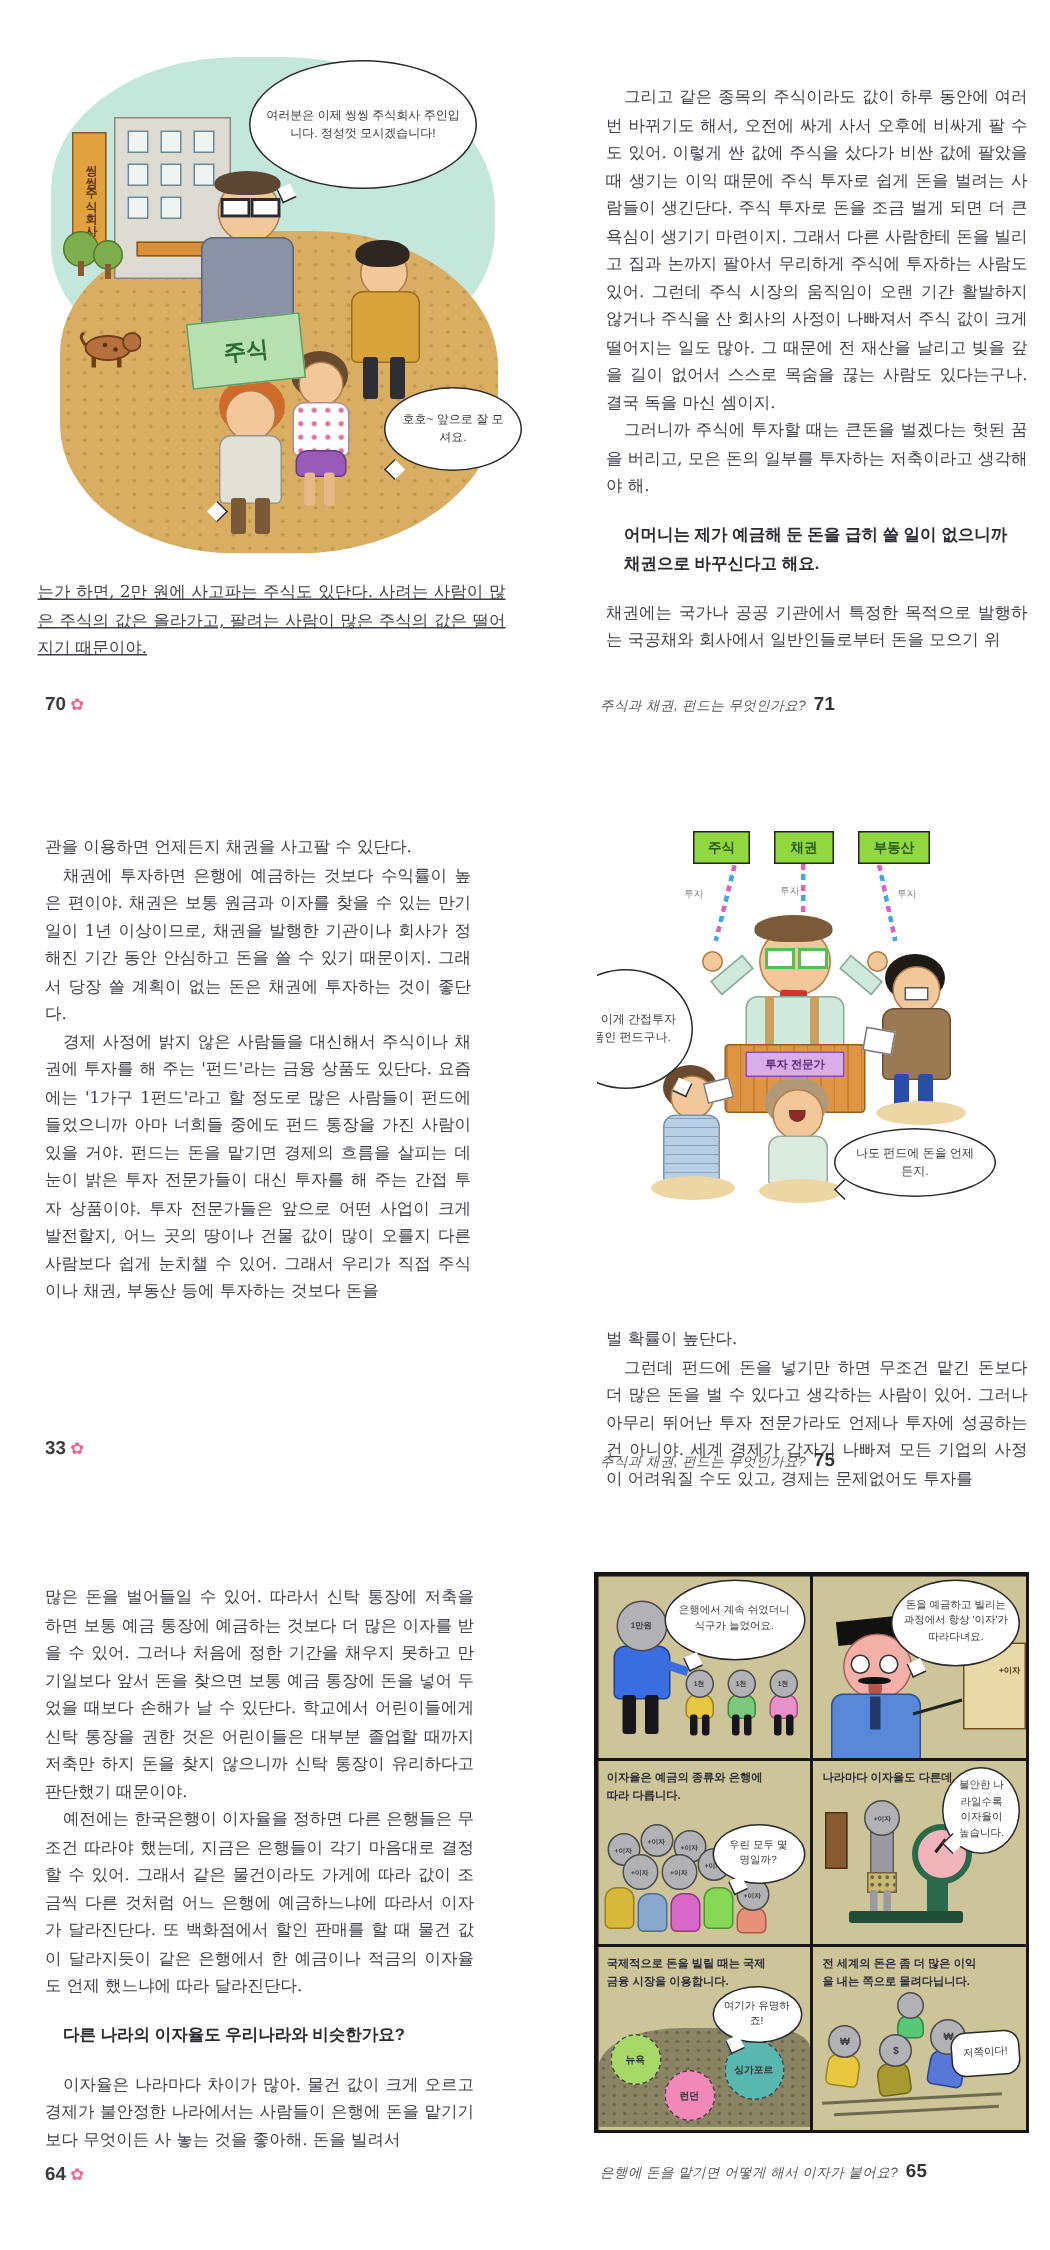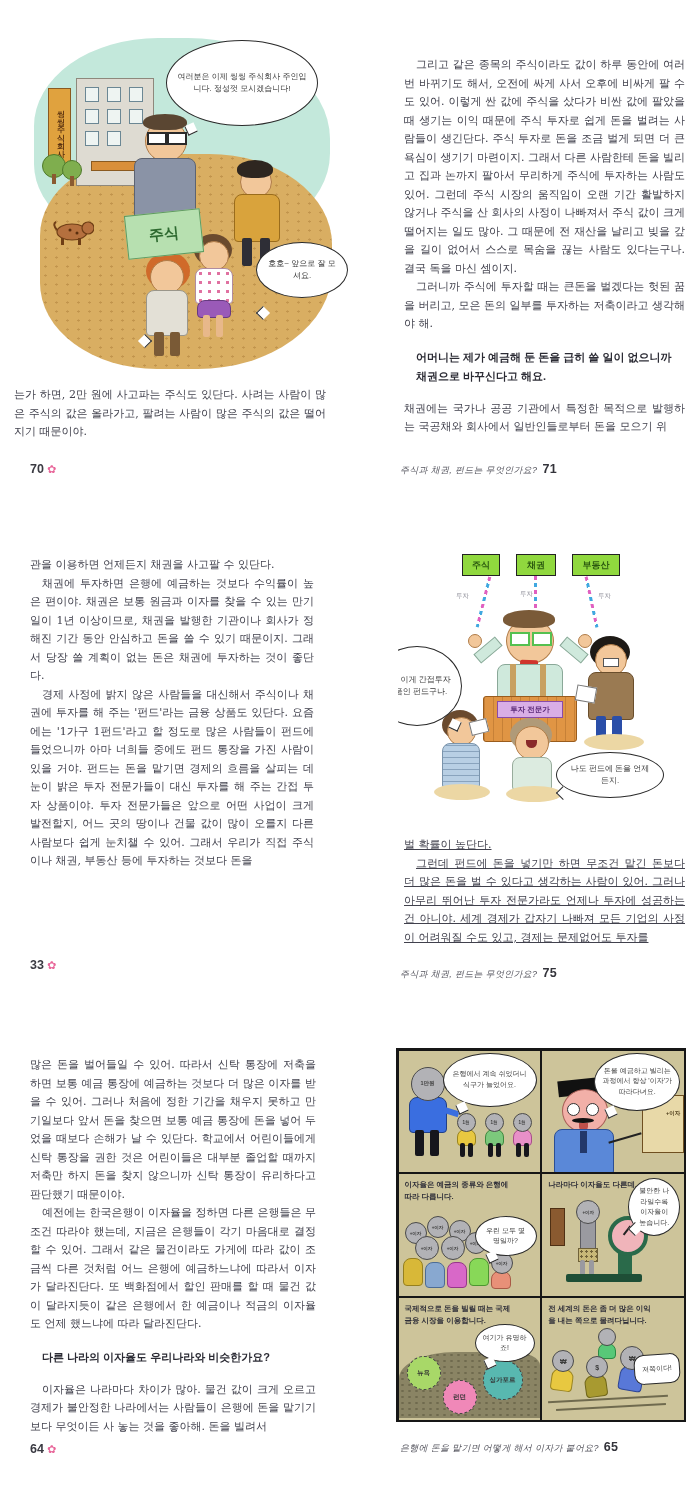--- a/index.html
+++ b/index.html
@@ -156,29 +156,29 @@
       <div class="bodyblk" style="left:169px;top:274px;width:32px;height:16px;background:#9a5ab8;border:1px solid #663a80;"></div>
       <div class="legs" style="left:175px;top:289px;width:7px;height:22px;background:#e8b88a;"></div>
       <div class="legs" style="left:188px;top:289px;width:7px;height:22px;background:#e8b88a;"></div>
     </div>
 
     <div class="bubble" style="left:138px;top:14px;width:152px;height:86px;">
       <span>여러분은 이제 씽씽 주식회사 주인입니다. 정성껏 모시겠습니다!</span>
     </div>
     <div class="tail dl" style="left:158px;top:98px;"></div>
 
-    <div class="bubble" style="left:228px;top:216px;width:92px;height:56px;">
+    <div class="bubble" style="left:228px;top:232px;width:92px;height:56px;">
       <span>호호~ 앞으로 잘 모셔요.</span>
     </div>
     <div class="tail l" style="left:230px;top:282px;"></div>
 
     <div class="tail r" style="left:112px;top:310px;"></div>
   </div>
 
-  <div class="textblock" style="left:14px;top:386px;width:312px;">
+  <div class="textblock" style="left:25px;top:386px;width:312px;text-decoration:underline;">
     <p class="para">는가 하면, 2만 원에 사고파는 주식도 있단다. 사려는 사람이 많은 주식의 값은 올라가고, 팔려는 사람이 많은 주식의 값은 떨어지기 때문이야.</p>
   </div>
   <div class="pagenum-left" style="left:30px;top:462px;text-align:right;">
     <span>70</span><span class="page-icon">✿</span>
   </div>
 
   <div class="textblock" style="left:404px;top:56px;width:281px;">
     <p class="para indent">그리고 같은 종목의 주식이라도 값이 하루 동안에 여러 번 바뀌기도 해서, 오전에 싸게 사서 오후에 비싸게 팔 수도 있어. 이렇게 싼 값에 주식을 샀다가 비싼 값에 팔았을 때 생기는 이익 때문에 주식 투자로 쉽게 돈을 벌려는 사람들이 생긴단다. 주식 투자로 돈을 조금 벌게 되면 더 큰 욕심이 생기기 마련이지. 그래서 다른 사람한테 돈을 빌리고 집과 논까지 팔아서 무리하게 주식에 투자하는 사람도 있어. 그런데 주식 시장의 움직임이 오랜 기간 활발하지 않거나 주식을 산 회사의 사정이 나빠져서 주식 값이 크게 떨어지는 일도 많아. 그 때문에 전 재산을 날리고 빚을 갚을 길이 없어서 스스로 목숨을 끊는 사람도 있다는구나. 결국 독을 마신 셈이지.</p>
     <p class="para indent">그러니까 주식에 투자할 때는 큰돈을 벌겠다는 헛된 꿈을 버리고, 모은 돈의 일부를 투자하는 저축이라고 생각해야 해.</p>
     <p class="q">어머니는 제가 예금해 둔 돈을 급히 쓸 일이 없으니까 채권으로 바꾸신다고 해요.</p>
@@ -255,21 +255,21 @@
     <div class="bubble" style="left:-26px;top:98px;width:90px;height:80px;">
       <span>아~, 이게 간접투자 상품인 펀드구나.</span>
     </div>
     <div class="tail dr" style="left:52px;top:172px;"></div>
     <div class="bubble" style="left:158px;top:204px;width:108px;height:46px;">
       <span>나도 펀드에 돈을 언제든지.</span>
     </div>
     <div class="tail l" style="left:160px;top:240px;"></div>
   </div>
 
-  <div class="textblock" style="left:404px;top:836px;width:281px;text-decoration:underline;">
+  <div class="textblock" style="left:404px;top:884px;width:281px;">
     <p class="para">벌 확률이 높단다.</p>
     <p class="para indent">그런데 펀드에 돈을 넣기만 하면 무조건 맡긴 돈보다 더 많은 돈을 벌 수 있다고 생각하는 사람이 있어. 그러나 아무리 뛰어난 투자 전문가라도 언제나 투자에 성공하는 건 아니야. 세계 경제가 갑자기 나빠져 모든 기업의 사정이 어려워질 수도 있고, 경제는 문제없어도 투자를</p>
   </div>
   <div class="footer" style="left:400px;top:966px;width:286px;">
     <span>주식과 채권, 펀드는 무엇인가요?</span><b>75</b>
   </div>
 
   <div class="textblock" style="left:30px;top:1056px;width:286px;">
     <p class="para">많은 돈을 벌어들일 수 있어. 따라서 신탁 통장에 저축을 하면 보통 예금 통장에 예금하는 것보다 더 많은 이자를 받을 수 있어. 그러나 처음에 정한 기간을 채우지 못하고 만기일보다 앞서 돈을 찾으면 보통 예금 통장에 돈을 넣어 두었을 때보다 손해가 날 수 있단다. 학교에서 어린이들에게 신탁 통장을 권한 것은 어린이들은 대부분 졸업할 때까지 저축만 하지 돈을 찾지 않으니까 신탁 통장이 유리하다고 판단했기 때문이야.</p>
     <p class="para indent">예전에는 한국은행이 이자율을 정하면 다른 은행들은 무조건 따라야 했는데, 지금은 은행들이 각기 마음대로 결정할 수 있어. 그래서 같은 물건이라도 가게에 따라 값이 조금씩 다른 것처럼 어느 은행에 예금하느냐에 따라서 이자가 달라진단다. 또 백화점에서 할인 판매를 할 때 물건 값이 달라지듯이 같은 은행에서 한 예금이나 적금의 이자율도 언제 했느냐에 따라 달라진단다.</p>

